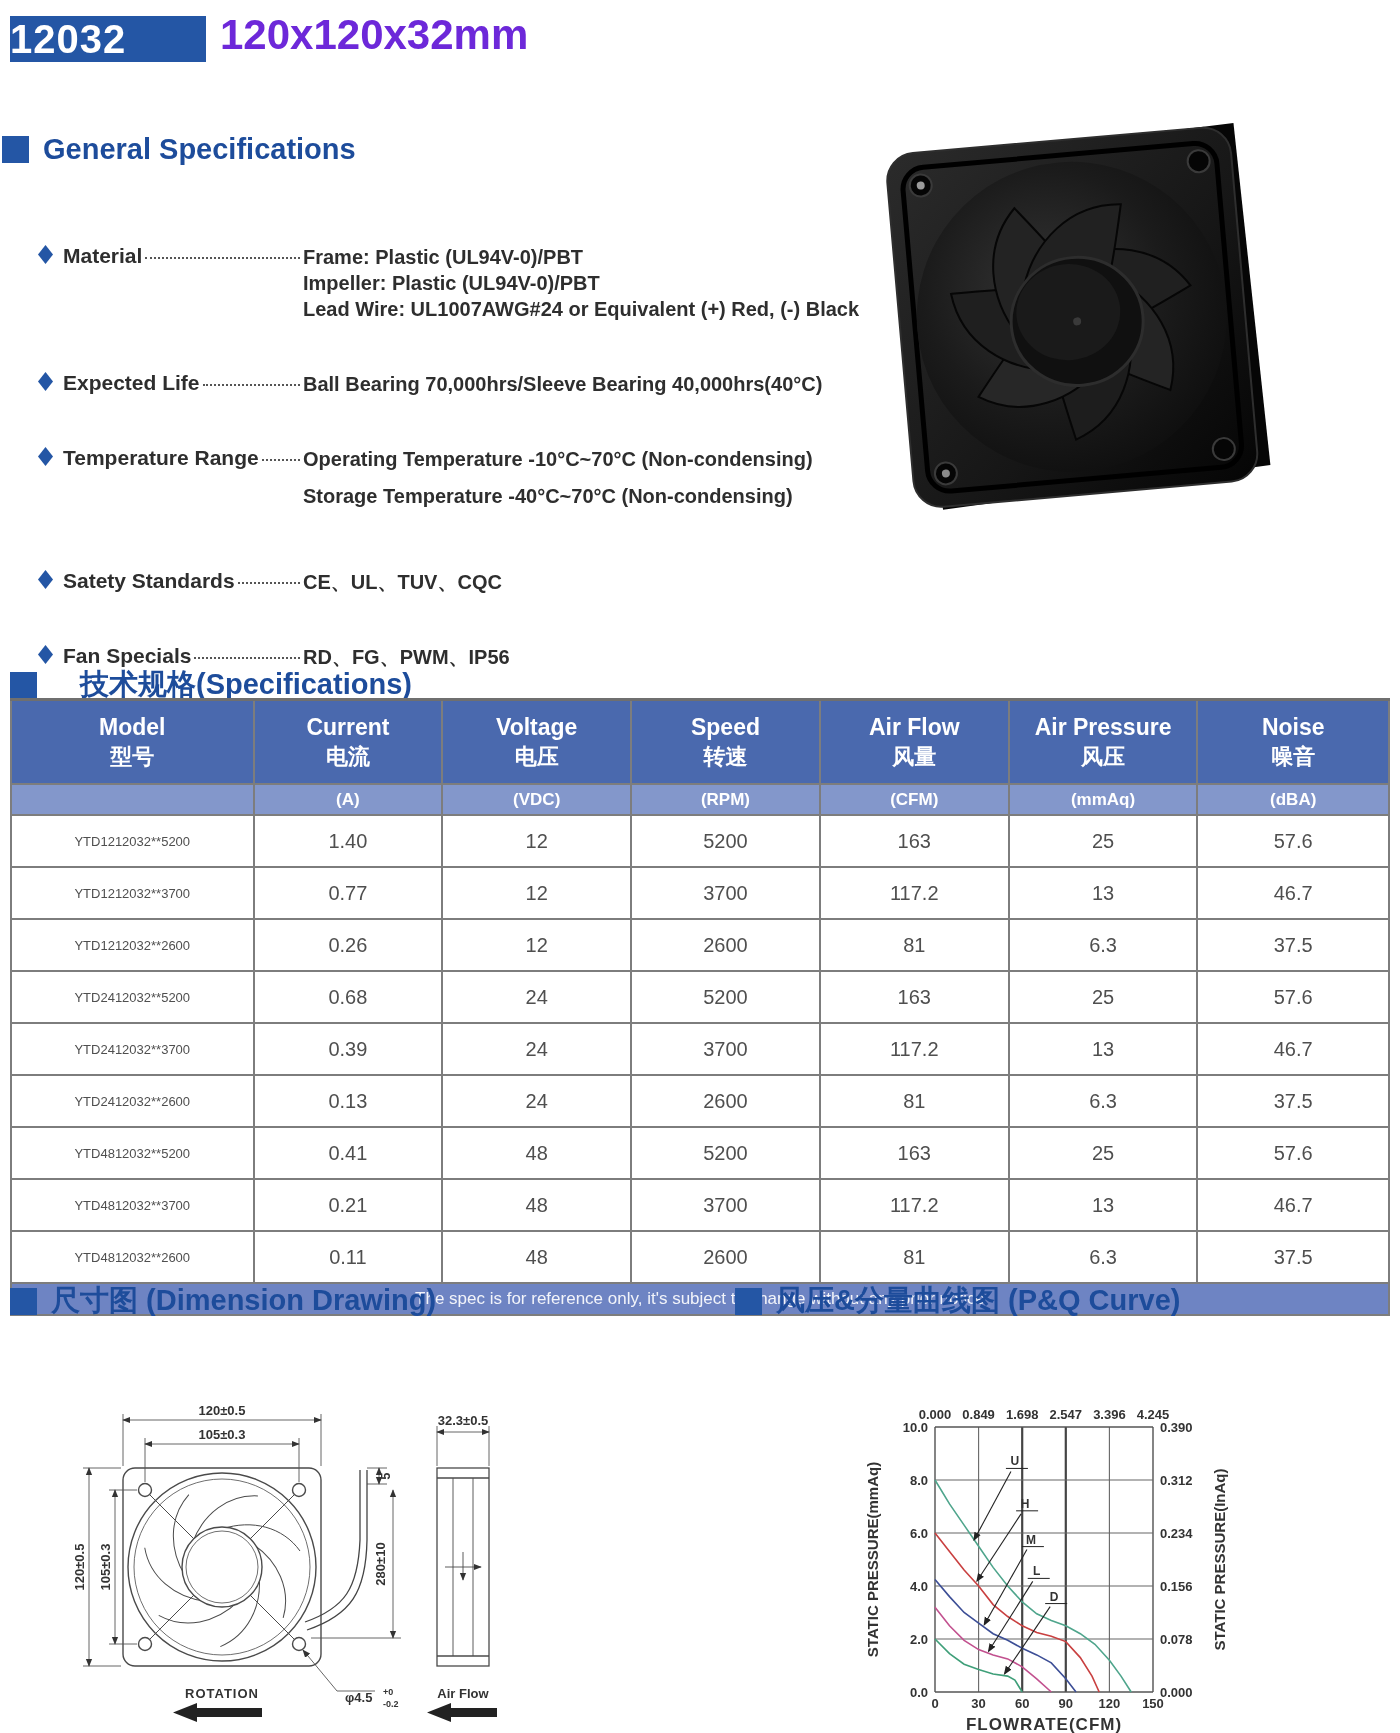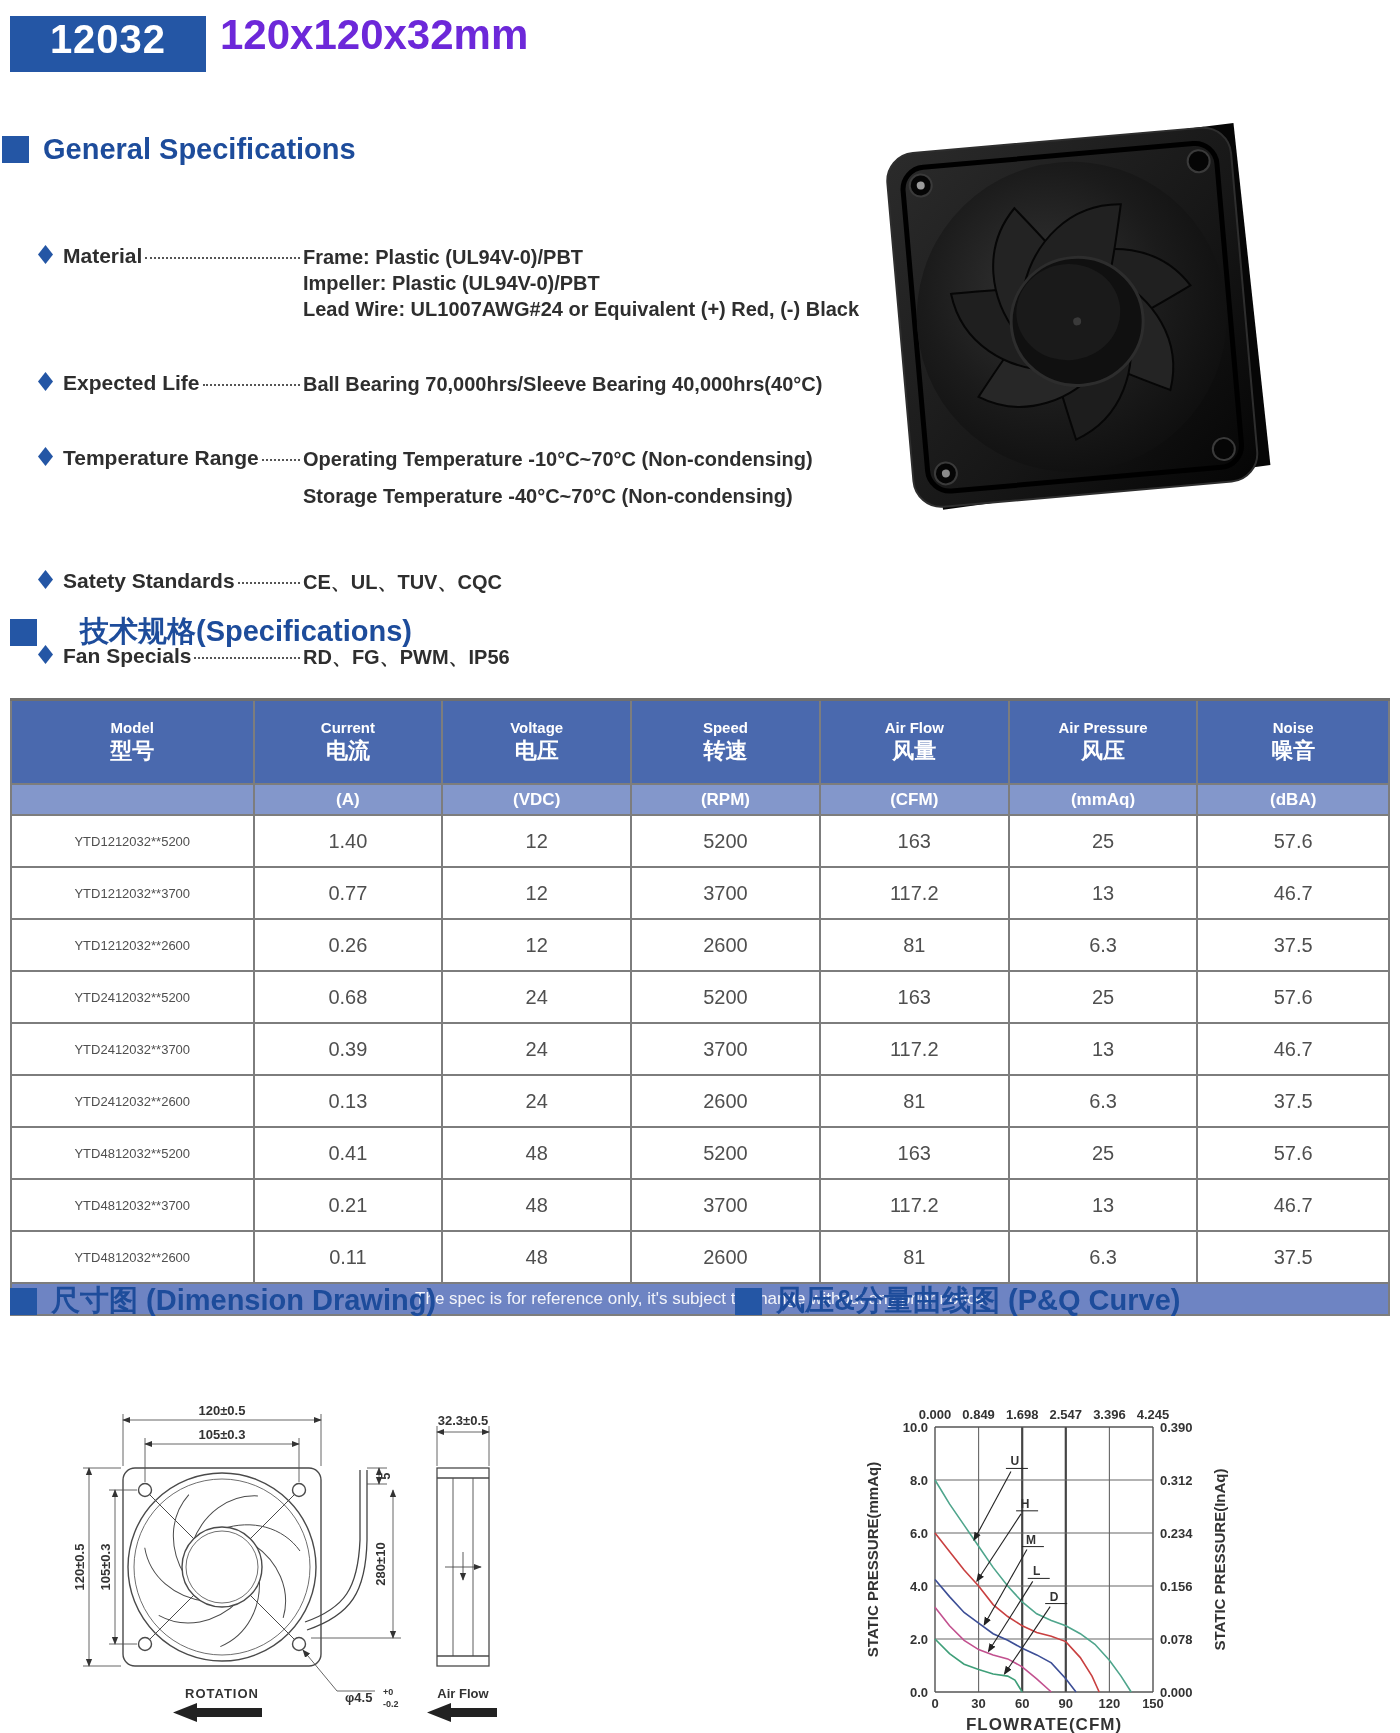--- a/index.html
+++ b/index.html
@@ -2,23 +2,23 @@
 <html><head>
 <meta charset="utf-8">
 <style>
   html,body{margin:0;padding:0;}
   body{
     width:1400px;height:1733px;position:relative;background:#ffffff;
     font-family:"Liberation Sans","DejaVu Sans",sans-serif;color:#333;overflow:hidden;
   }
   
   .model-badge{
-    position:absolute;left:10px;top:16px;width:196px;height:56px;
+    position:absolute;left:10px;top:16px;width:196px;height:46px;
     background:#2456a5;color:#fff;font-size:40px;font-weight:bold;
-    text-align:center;line-height:46px;letter-spacing:1px;
+    text-align:left;line-height:46px;letter-spacing:1px;
   }
   .size-title{
     position:absolute;left:220px;top:11px;font-size:42px;font-weight:bold;color:#6d28d9;
   }
   
   .sec{position:absolute;display:flex;align-items:center;gap:14px;}
   .sec .sq{width:27px;height:27px;background:#2456a5;flex:0 0 auto;}
   .sec .txt{font-size:29px;font-weight:bold;color:#1d4c9b;white-space:nowrap;}
   
   .spec-list{position:absolute;left:30px;top:196px;width:830px;}
@@ -31,21 +31,21 @@
   .spec-label{font-size:21px;font-weight:bold;color:#2e2e2e;white-space:nowrap;}
   .spec-leader{flex:1;border-bottom:2px dotted #555;height:13px;margin:0 3px 0 3px;min-width:10px;}
   .spec-value{font-size:20px;font-weight:bold;color:#2e2e2e;line-height:1.2;padding-top:1px;}
   .spec-value div{margin-bottom:2px;}
   .spec-value.spread div{margin-bottom:13px;}
   
   .spec-table-wrap{position:absolute;left:10px;top:698px;width:1380px;}
   table.spec{border-collapse:collapse;width:100%;table-layout:fixed;border-top:3px solid #6f6f6f;}
   table.spec th,table.spec td{border:2px solid #7d7d7d;text-align:center;vertical-align:middle;}
   table.spec thead th{background:#4a69ae;color:#fff;font-weight:bold;height:78px;padding:2px;}
-  table.spec thead th .en{font-size:15px;line-height:1.3;}
+  table.spec thead th .en{font-size:23px;line-height:1.3;}
   table.spec thead th .zh{font-size:22px;line-height:1.3;}
   table.spec tr.units td{background:#8397cb;color:#fff;font-size:17px;height:27px;font-weight:bold;}
   table.spec tbody td{height:48px;font-size:20px;color:#4f4f4f;background:#fff;}
   table.spec tbody td.model{font-size:13px;}
   table.spec tfoot td{background:#6e84c3;color:#f2f4fa;font-size:17px;height:28px;border:2px solid #7d7d7d;}
   
   .panel{position:absolute;}
   svg text{fill:#333;}
 </style>
 </head>
@@ -162,21 +162,21 @@
       <circle cx="78" cy="73" r="11" fill="#050505" stroke="#3a3a3a" stroke-width="2"></circle>
       <circle cx="357" cy="73" r="11" fill="#050505" stroke="#3a3a3a" stroke-width="2"></circle>
       <circle cx="78" cy="362" r="11" fill="#050505" stroke="#3a3a3a" stroke-width="2"></circle>
       <circle cx="357" cy="362" r="11" fill="#050505" stroke="#3a3a3a" stroke-width="2"></circle>
       <circle cx="78" cy="73" r="4" fill="#9a9a9a"></circle>
       <circle cx="78" cy="362" r="4" fill="#8a8a8a"></circle>
     </g>
   </g>
 </svg>
 
-<div class="sec" style="left:10px;top:612px;gap:43px;">
+<div class="sec" style="left:10px;top:665px;gap:43px;">
   <div class="sq"></div>
   <div class="txt">技术规格(Specifications)</div>
 </div>
 <div class="spec-table-wrap">
   <table class="spec">
     <colgroup>
       <col style="width:17.6%">
         <col style="width:13.7%">
         <col style="width:13.7%">
         <col style="width:13.7%">

